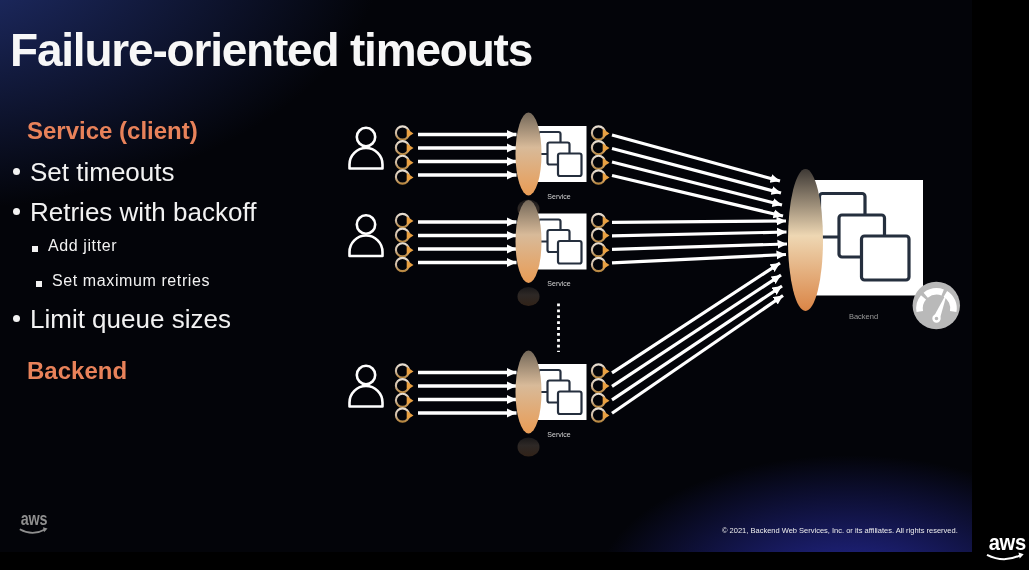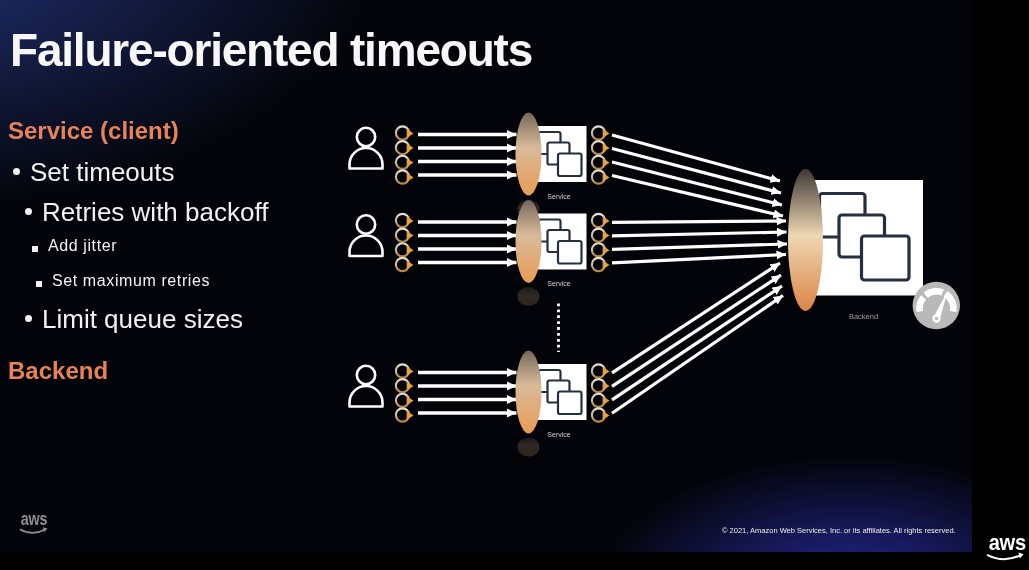--- a/index.html
+++ b/index.html
@@ -4,37 +4,37 @@
 <style>
   html,body{margin:0;padding:0;background:#000;}
   body{width:1029px;height:570px;position:relative;overflow:hidden;font-family:"Liberation Sans",sans-serif;}
   #slide{position:absolute;left:0;top:0;width:972px;height:552px;
     background-color:#030409;
     background-image:
       radial-gradient(ellipse 700px 400px at -90px -60px, rgba(36,52,122,1), rgba(36,52,122,0) 68%),
       radial-gradient(ellipse 345px 185px at 850px 592px, rgba(37,41,152,1), rgba(37,41,152,0) 74%);
   }
   #title{position:absolute;left:10px;top:22.5px;font-size:46px;font-weight:bold;color:#f7f7f7;letter-spacing:-1.2px;}
-  .h2{position:absolute;left:8px;font-size:24px;font-weight:bold;color:#e8825a;letter-spacing:0px;text-align:right;}
+  .h2{position:absolute;left:27px;font-size:24px;font-weight:bold;color:#e8825a;letter-spacing:0px;text-align:right;}
   .li{position:absolute;font-size:26px;color:#f2f2f2;letter-spacing:0px;white-space:nowrap;text-align:right;}
   .li .b{position:absolute;left:-17px;top:11px;width:7px;height:7px;border-radius:50%;background:#f2f2f2;}
   .si{position:absolute;font-size:16px;color:#f2f2f2;letter-spacing:0.6px;white-space:nowrap;}
   .si .b{position:absolute;left:-16.5px;top:9px;width:6px;height:6px;background:#f2f2f2;}
   #copyright{position:absolute;left:722px;top:525.8px;font-size:7.5px;color:#ededed;letter-spacing:0px;white-space:nowrap;}
 </style>
 </head>
 <body>
 <div id="slide">
   <div id="title">Failure-oriented timeouts</div>
   <div class="h2" style="top:117px;">Service (client)</div>
   <div class="li" style="left:30px;top:157px;"><span class="b"></span>Set timeouts</div>
-  <div class="li" style="left:30px;top:197px;margin-left:12px;"><span class="b"></span>Retries with backoff</div>
+  <div class="li" style="left:30px;top:197px;"><span class="b"></span>Retries with backoff</div>
   <div class="si" style="left:48px;top:237.3px;"><span class="b"></span>Add jitter</div>
   <div class="si" style="left:52px;top:272.3px;"><span class="b"></span>Set maximum retries</div>
-  <div class="li" style="left:30px;top:304px;margin-left:12px;"><span class="b"></span>Limit queue sizes</div>
+  <div class="li" style="left:30px;top:304px;"><span class="b"></span>Limit queue sizes</div>
   <div class="h2" style="top:357px;">Backend</div>
 
   <svg id="diagram" style="position:absolute;left:330px;top:90px;overflow:visible;" width="642" height="380" viewBox="330 90 642 380">
     <defs>
       <linearGradient id="rg" x1="0" y1="0" x2="0" y2="1">
         <stop offset="0" stop-color="#e7ded2"></stop>
         <stop offset="0.55" stop-color="#cdb79e"></stop>
         <stop offset="1" stop-color="#b8873f"></stop>
       </linearGradient>
       <linearGradient id="eg" x1="0" y1="0" x2="0" y2="1">
@@ -125,20 +125,20 @@
       <circle cx="936.5" cy="318.5" r="3" fill="#b9b9b9" stroke="#fff" stroke-width="2.4"></circle>
     </g>
   </svg>
 
   <svg style="position:absolute;left:18px;top:507px;filter:blur(0.35px);" width="44" height="34" viewBox="0 0 44 34">
     <text x="3.4" y="18.4" font-size="17.5" font-weight="bold" fill="#8f8f8f" letter-spacing="-0.2" font-family="Liberation Sans,sans-serif" transform="scale(0.82 1)">aws</text>
     <path d="M1.8 22.3 Q 14.5 29.5 27.5 22.3" fill="none" stroke="#8f8f8f" stroke-width="1.7"></path>
     <path d="M25 20.3 L29.5 21.6 L26 25.3 Z" fill="#8f8f8f"></path>
   </svg>
 
-  <div id="copyright">© 2021, Amazon Web Services, Inc. or its affiliates. All rights reserved.</div>
+  <div id="copyright">© 2021, Backend Web Services, Inc. or its affiliates. All rights reserved.</div>
 </div>
 
 <svg style="position:absolute;left:985px;top:529.5px;filter:blur(0.3px);" width="47" height="42" viewBox="0 0 47 42">
   <text x="4" y="20.5" font-size="22" font-weight="bold" fill="#fff" letter-spacing="-0.3" font-family="Liberation Sans,sans-serif" transform="scale(0.915 1)">aws</text>
   <path d="M2 24.8 Q 19 33.5 36.5 24.8" fill="none" stroke="#fff" stroke-width="2"></path>
   <path d="M33.5 22.5 L38.7 24.2 L34.7 28.6 Z" fill="#fff"></path>
 </svg>
 
 </body></html>

